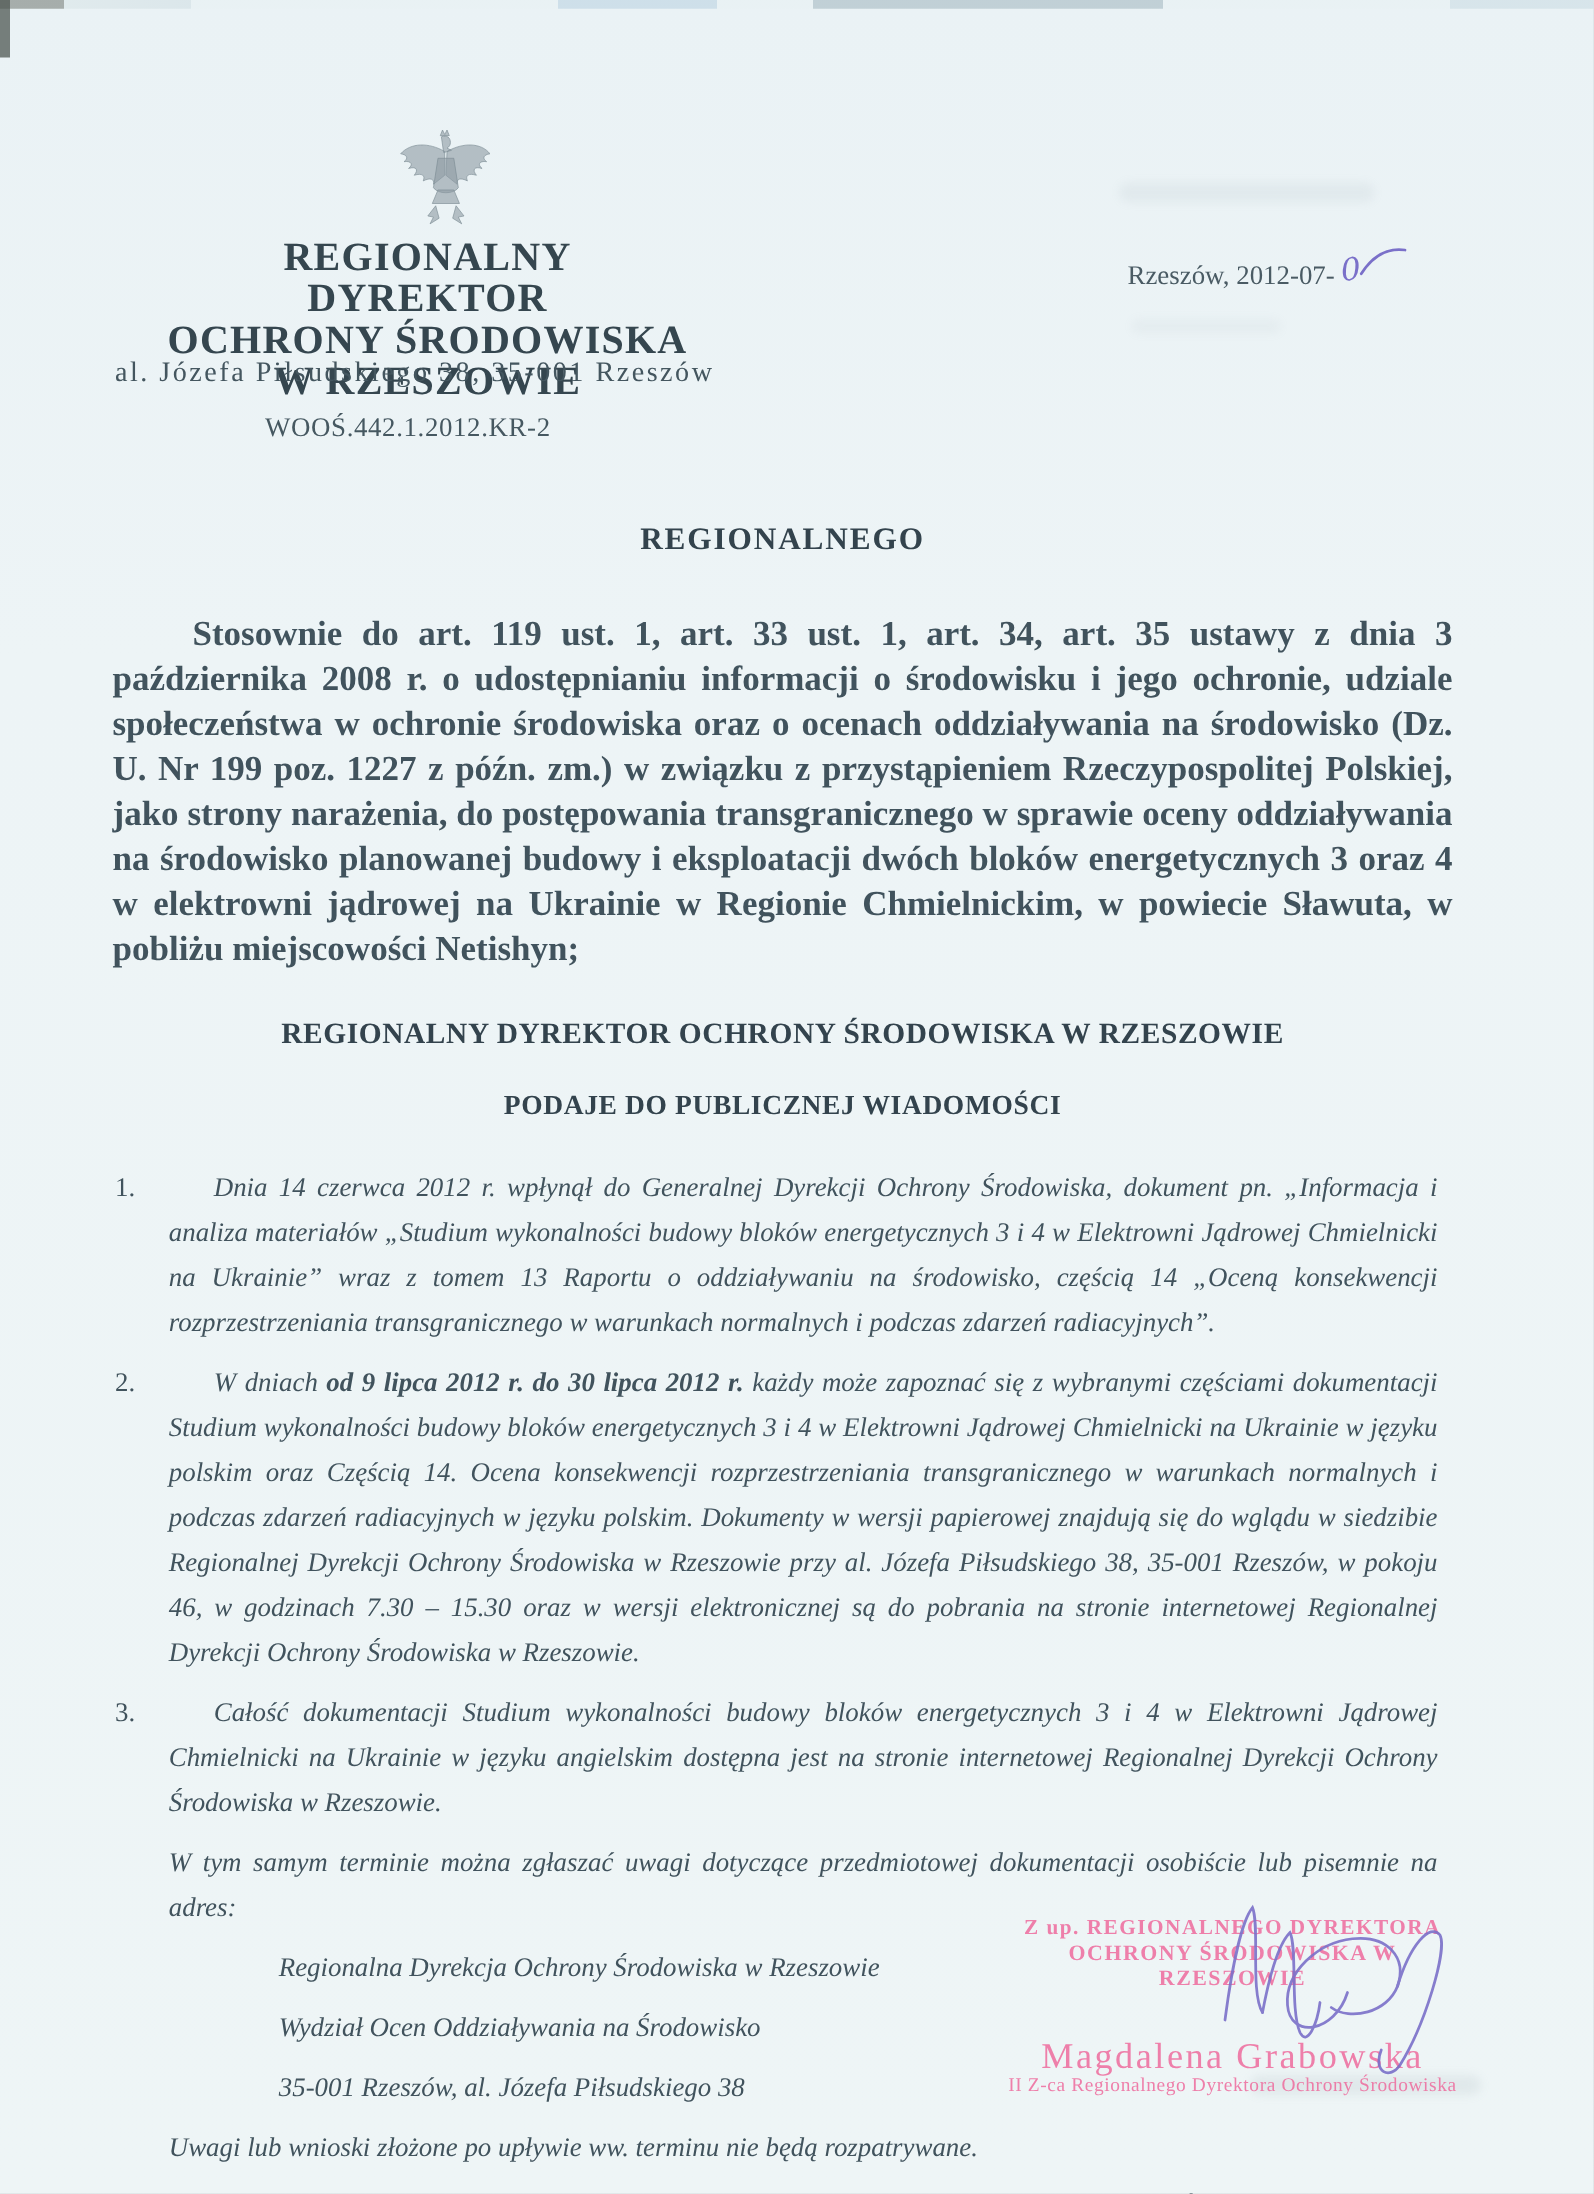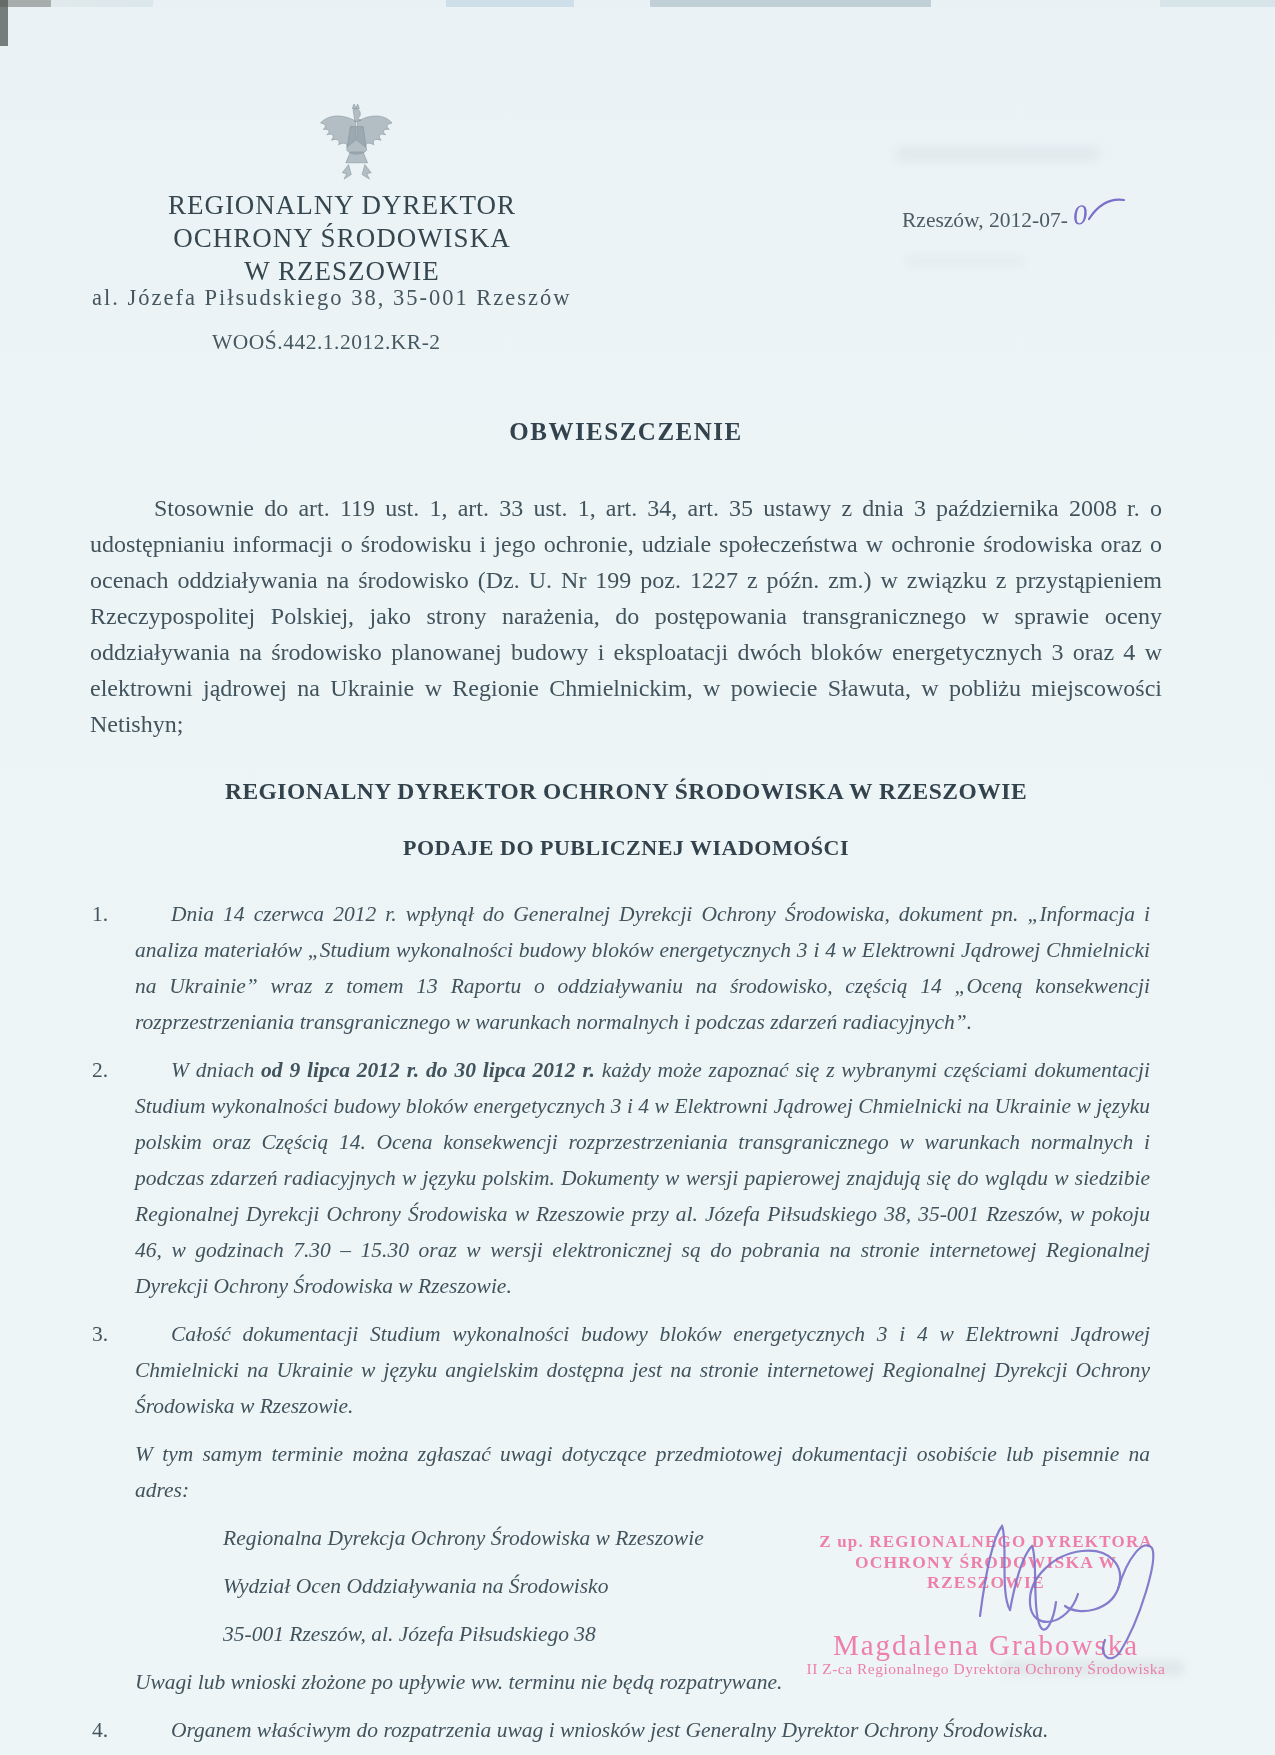--- a/index.html
+++ b/index.html
@@ -20,21 +20,21 @@
   .artifact-corner{position:absolute;left:0;top:0;width:8px;height:46px;background:#4d5752;opacity:.75;}
   .ghost{position:absolute;background:#8fa0a8;filter:blur(4px);border-radius:8px;}
   .ghost.g1{left:895px;top:146px;width:205px;height:16px;opacity:.10;}
   .ghost.g2{left:1000px;top:1660px;width:185px;height:16px;opacity:.14;}
   .ghost.g3{left:905px;top:255px;width:120px;height:12px;opacity:.07;}
 
   .eagle{position:absolute;left:316px;top:101px;}
 
   .org-block{
     position:absolute;left:132px;top:189px;width:420px;
-    text-align:center;font-weight:normal;font-size:27px;line-height:33px;
+    text-align:center;font-weight:bold;font-size:32px;line-height:33px;
     letter-spacing:1px;color:#35464f;
   }
   .org-address{
     position:absolute;left:92px;top:285px;
     font-size:22.5px;letter-spacing:2px;color:#44565f;white-space:nowrap;
   }
   .ref-number{
     position:absolute;left:212px;top:330px;
     font-size:21.5px;letter-spacing:.5px;color:#46585ف1;
     color:#46playing;
@@ -48,21 +48,21 @@
     transform:rotate(-6deg) translateY(-3px);letter-spacing:1px;font-family:"DejaVu Serif",serif;
   }
   .hand-stroke{vertical-align:6px;margin-left:-4px;}
 
   .body-flow{position:absolute;left:90px;top:418px;width:1072px;}
   .doc-title{
     text-align:center;font-weight:bold;font-size:25px;letter-spacing:1.5px;color:#33434d;margin:0;
   }
   p.intro{
     margin:44px 0 0 0;text-indent:64px;text-align:justify;
-    font-size:24px;line-height:36px;
+    font-size:28px;line-height:36px;font-weight:bold;
   }
   .subhead1{margin:36px 0 0 0;text-align:center;font-weight:bold;font-size:23.5px;letter-spacing:.5px;color:#33434d;}
   .subhead2{margin:30px 0 0 0;text-align:center;font-weight:bold;font-size:22px;letter-spacing:.5px;color:#33434d;}
 
   .list{margin-top:35px;font-size:21.5px;line-height:36px;}
   .item{position:relative;padding-left:33px;}
   .item .num{position:absolute;left:2px;top:0;}
   .item p{margin:12px;text-align:justify;font-style:italic;}
   .item p.first{text-indent:36px;}
   .addr{margin-left:100px !important;text-align:right;}
@@ -110,21 +110,21 @@
 
   <div class="date-line">
     <span>Rzeszów, 2012-07-</span>
     <span class="hand-day">0</span><svg class="hand-stroke" width="40" height="26" viewBox="0 0 40 26">
         <path d="M3 24 C12 10 24 3 38 5" fill="none" stroke="#7a70c9" stroke-width="2.2" stroke-linecap="round"></path>
       </svg>
   </div>
 
   <div class="body-flow">
 
-    <h1 class="doc-title">OBWIESZCZENIE</h1>
+    <h1 class="doc-title">REGIONALNEGO</h1>
 
     <p class="intro">Stosownie do art. 119 ust. 1, art. 33 ust. 1, art. 34, art. 35 ustawy z dnia 3 października 2008 r. o udostępnianiu informacji o środowisku i jego ochronie, udziale społeczeństwa w ochronie środowiska oraz o ocenach oddziaływania na środowisko (Dz. U. Nr 199 poz. 1227 z późn. zm.) w związku z przystąpieniem Rzeczypospolitej Polskiej, jako strony narażenia, do postępowania transgranicznego w sprawie oceny oddziaływania na środowisko planowanej budowy i eksploatacji dwóch bloków energetycznych 3 oraz 4 w elektrowni jądrowej na Ukrainie w Regionie Chmielnickim, w powiecie Sławuta, w pobliżu miejscowości Netishyn;</p>
 
     <div class="subhead1">REGIONALNY DYREKTOR OCHRONY ŚRODOWISKA W RZESZOWIE</div>
     <div class="subhead2">PODAJE DO PUBLICZNEJ WIADOMOŚCI</div>
 
     <div class="list">
 
       <div class="item">
         <span class="num">1.</span>

